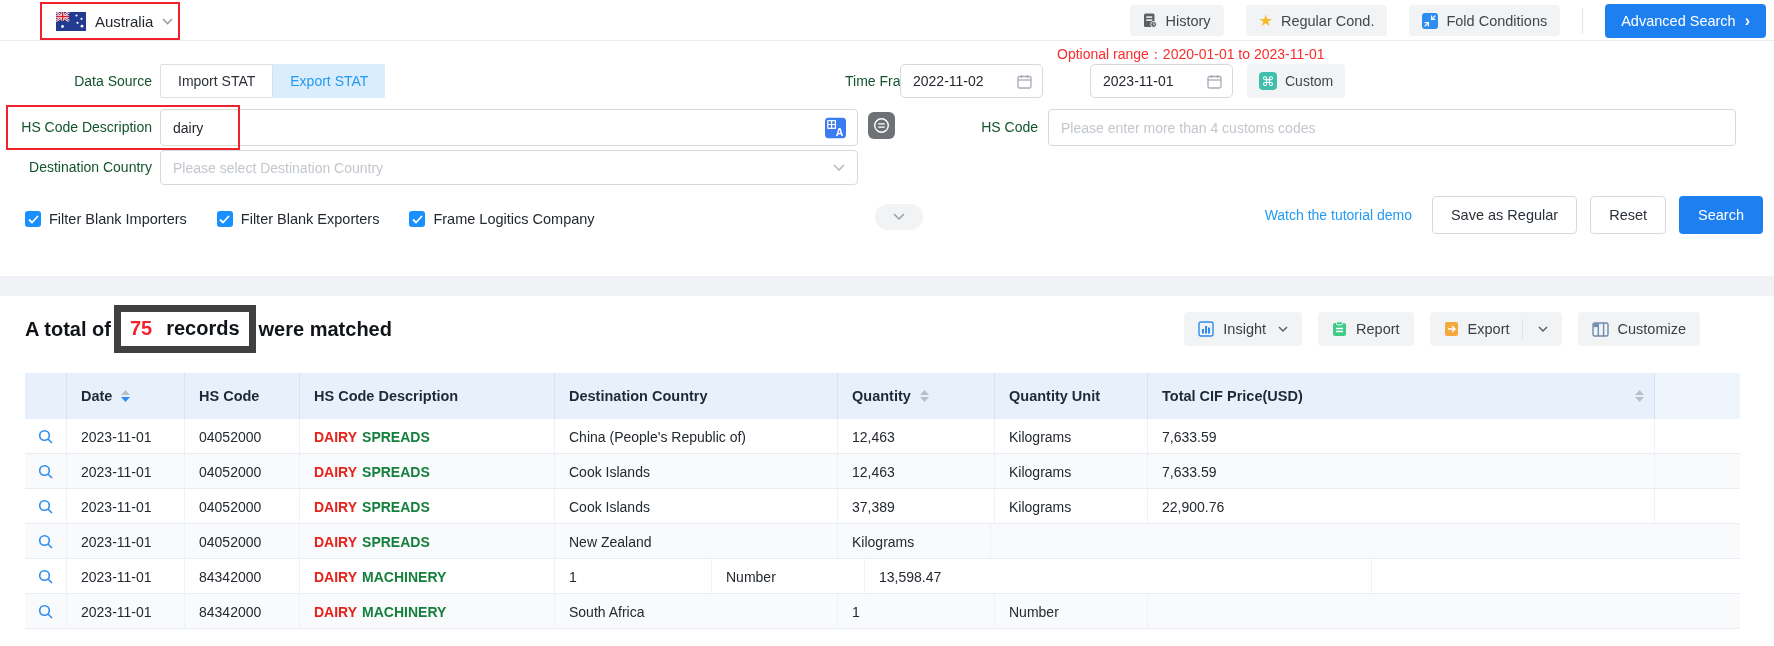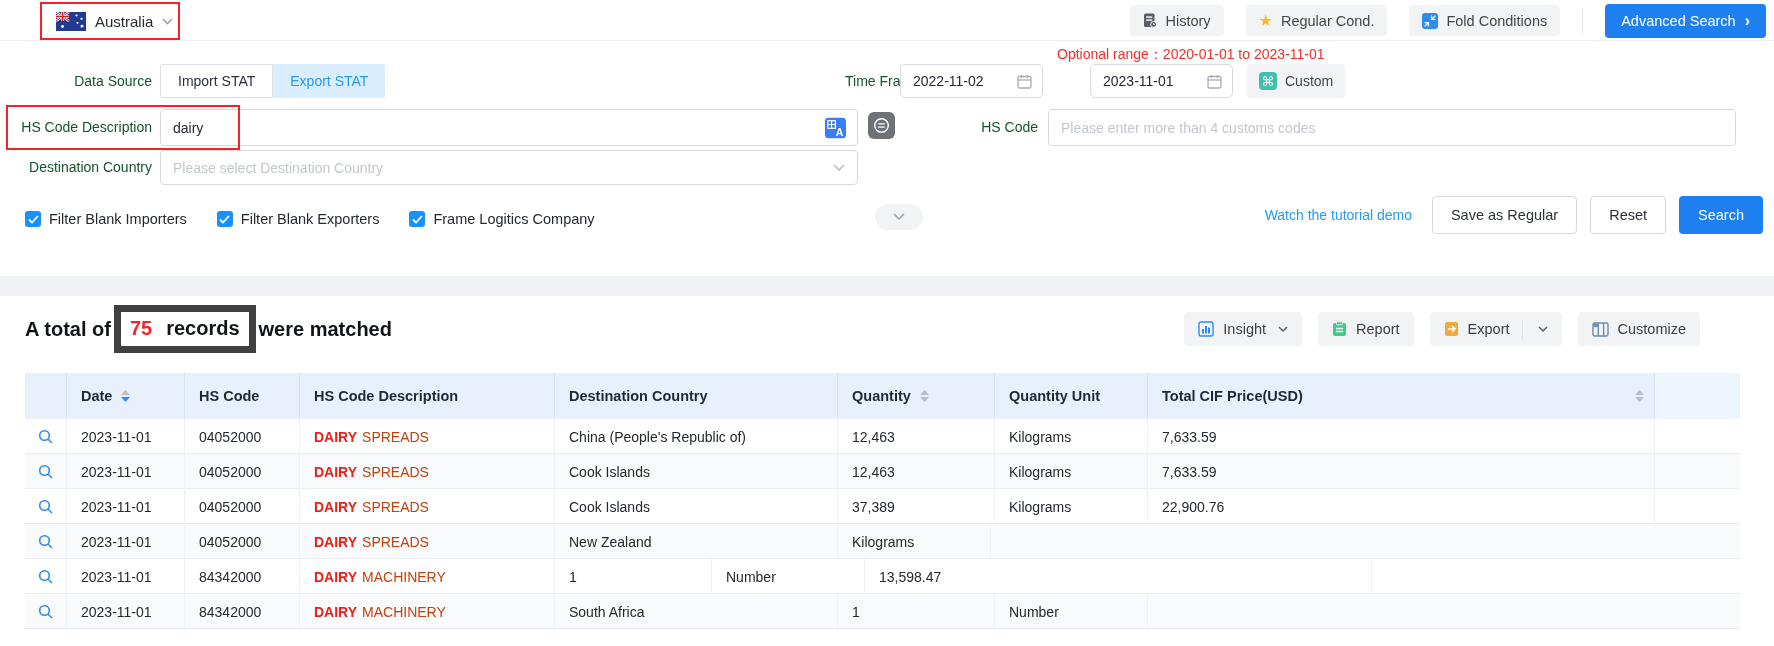--- a/index.html
+++ b/index.html
@@ -76,21 +76,21 @@
     border-right:1px solid #d7e3f1; height:46px;}
   .tr {display:flex; height:35px; border-bottom:1px solid #e9edf2; background:#fff;}
   .tr:nth-child(even) {background:#f8fafc;}
   .td {display:flex; align-items:center; padding:0 10px 0 14px; font-size:14px; color:#24292f;
     border-right:1px solid #eef1f5; height:35px; overflow:hidden; white-space:nowrap;}
   .c0 {width:42px; justify-content:center; padding:0;}
   .c1 {width:118px;} .c2 {width:115px;} .c3 {width:255px;} .c4 {width:283px;}
   .c5 {width:157px;} .c6 {width:153px;} .c7 {width:507px;} .c8 {width:85px; border-right:none;}
   .th.c8 {background:#edf4fc;}
   .hl {color:#e5231b; font-weight:700; margin-right:5px;}
-  .desc-rest {font-weight:400; color:#c2410c;}
+  .desc-rest {font-weight:700; color:#15803d;}
   .sort {display:flex; flex-direction:column; gap:2px; margin-left:9px; cursor:pointer;}
   .push-right {margin-left:auto;}
 </style>
 </head>
 <body>
 
 <div class="screen">
 
   <header class="topbar">
     <div class="country">

